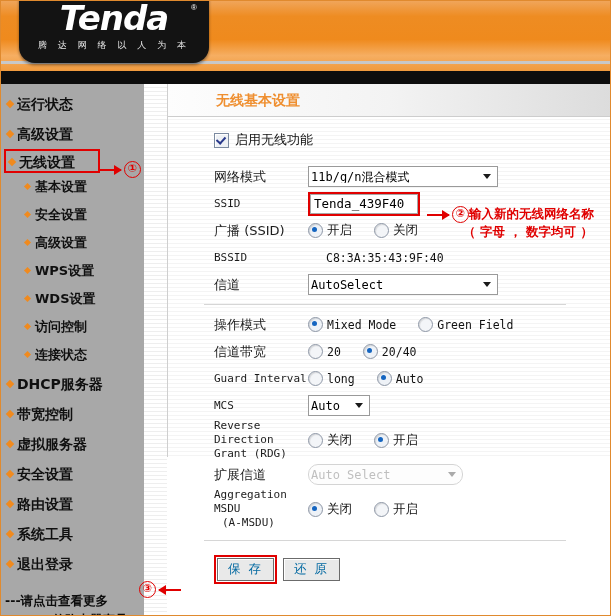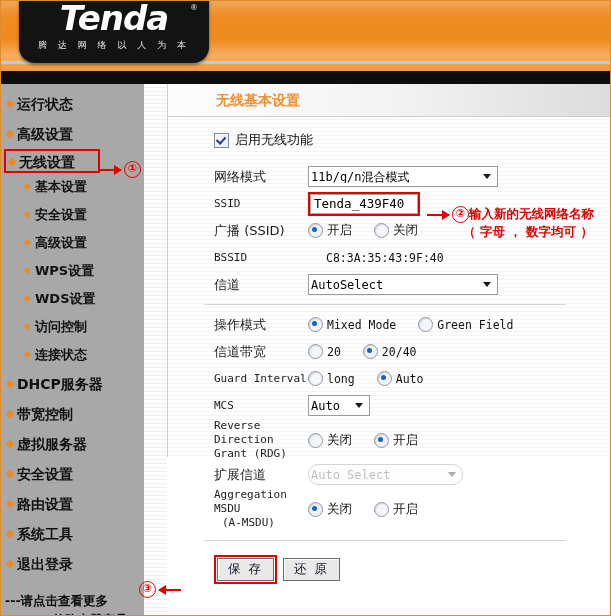--- a/index.html
+++ b/index.html
@@ -189,21 +189,21 @@
     font-size:11.5px;color:#111;padding-left:18px;
   }
 
   .hr{
     height:1px;background:#d6d6d6;margin:6px 46px 6px 36px;
   }
 
   .btnrow{display:flex;align-items:center;padding:8px 0 0 46px;}
   .btn{
     font-family:"DejaVu Sans","Liberation Sans",sans-serif;
-    font-size:12.5px;color:#0f172a;background:#e9e9e9;
+    font-size:12.5px;color:#0369a1;background:#e9e9e9;
     border:1px solid #6b6b6b;
     padding:2px 10px;cursor:pointer;
     box-shadow:inset 1px 1px 0 #fff;
     letter-spacing:2px;
   }
   .btn-hl{display:inline-block;border:2px solid #e00000;padding:1px;line-height:0;margin-right:6px;}
 
   
   .ann{position:absolute;color:#e00000;font-weight:bold;z-index:40;}
   .circ{

